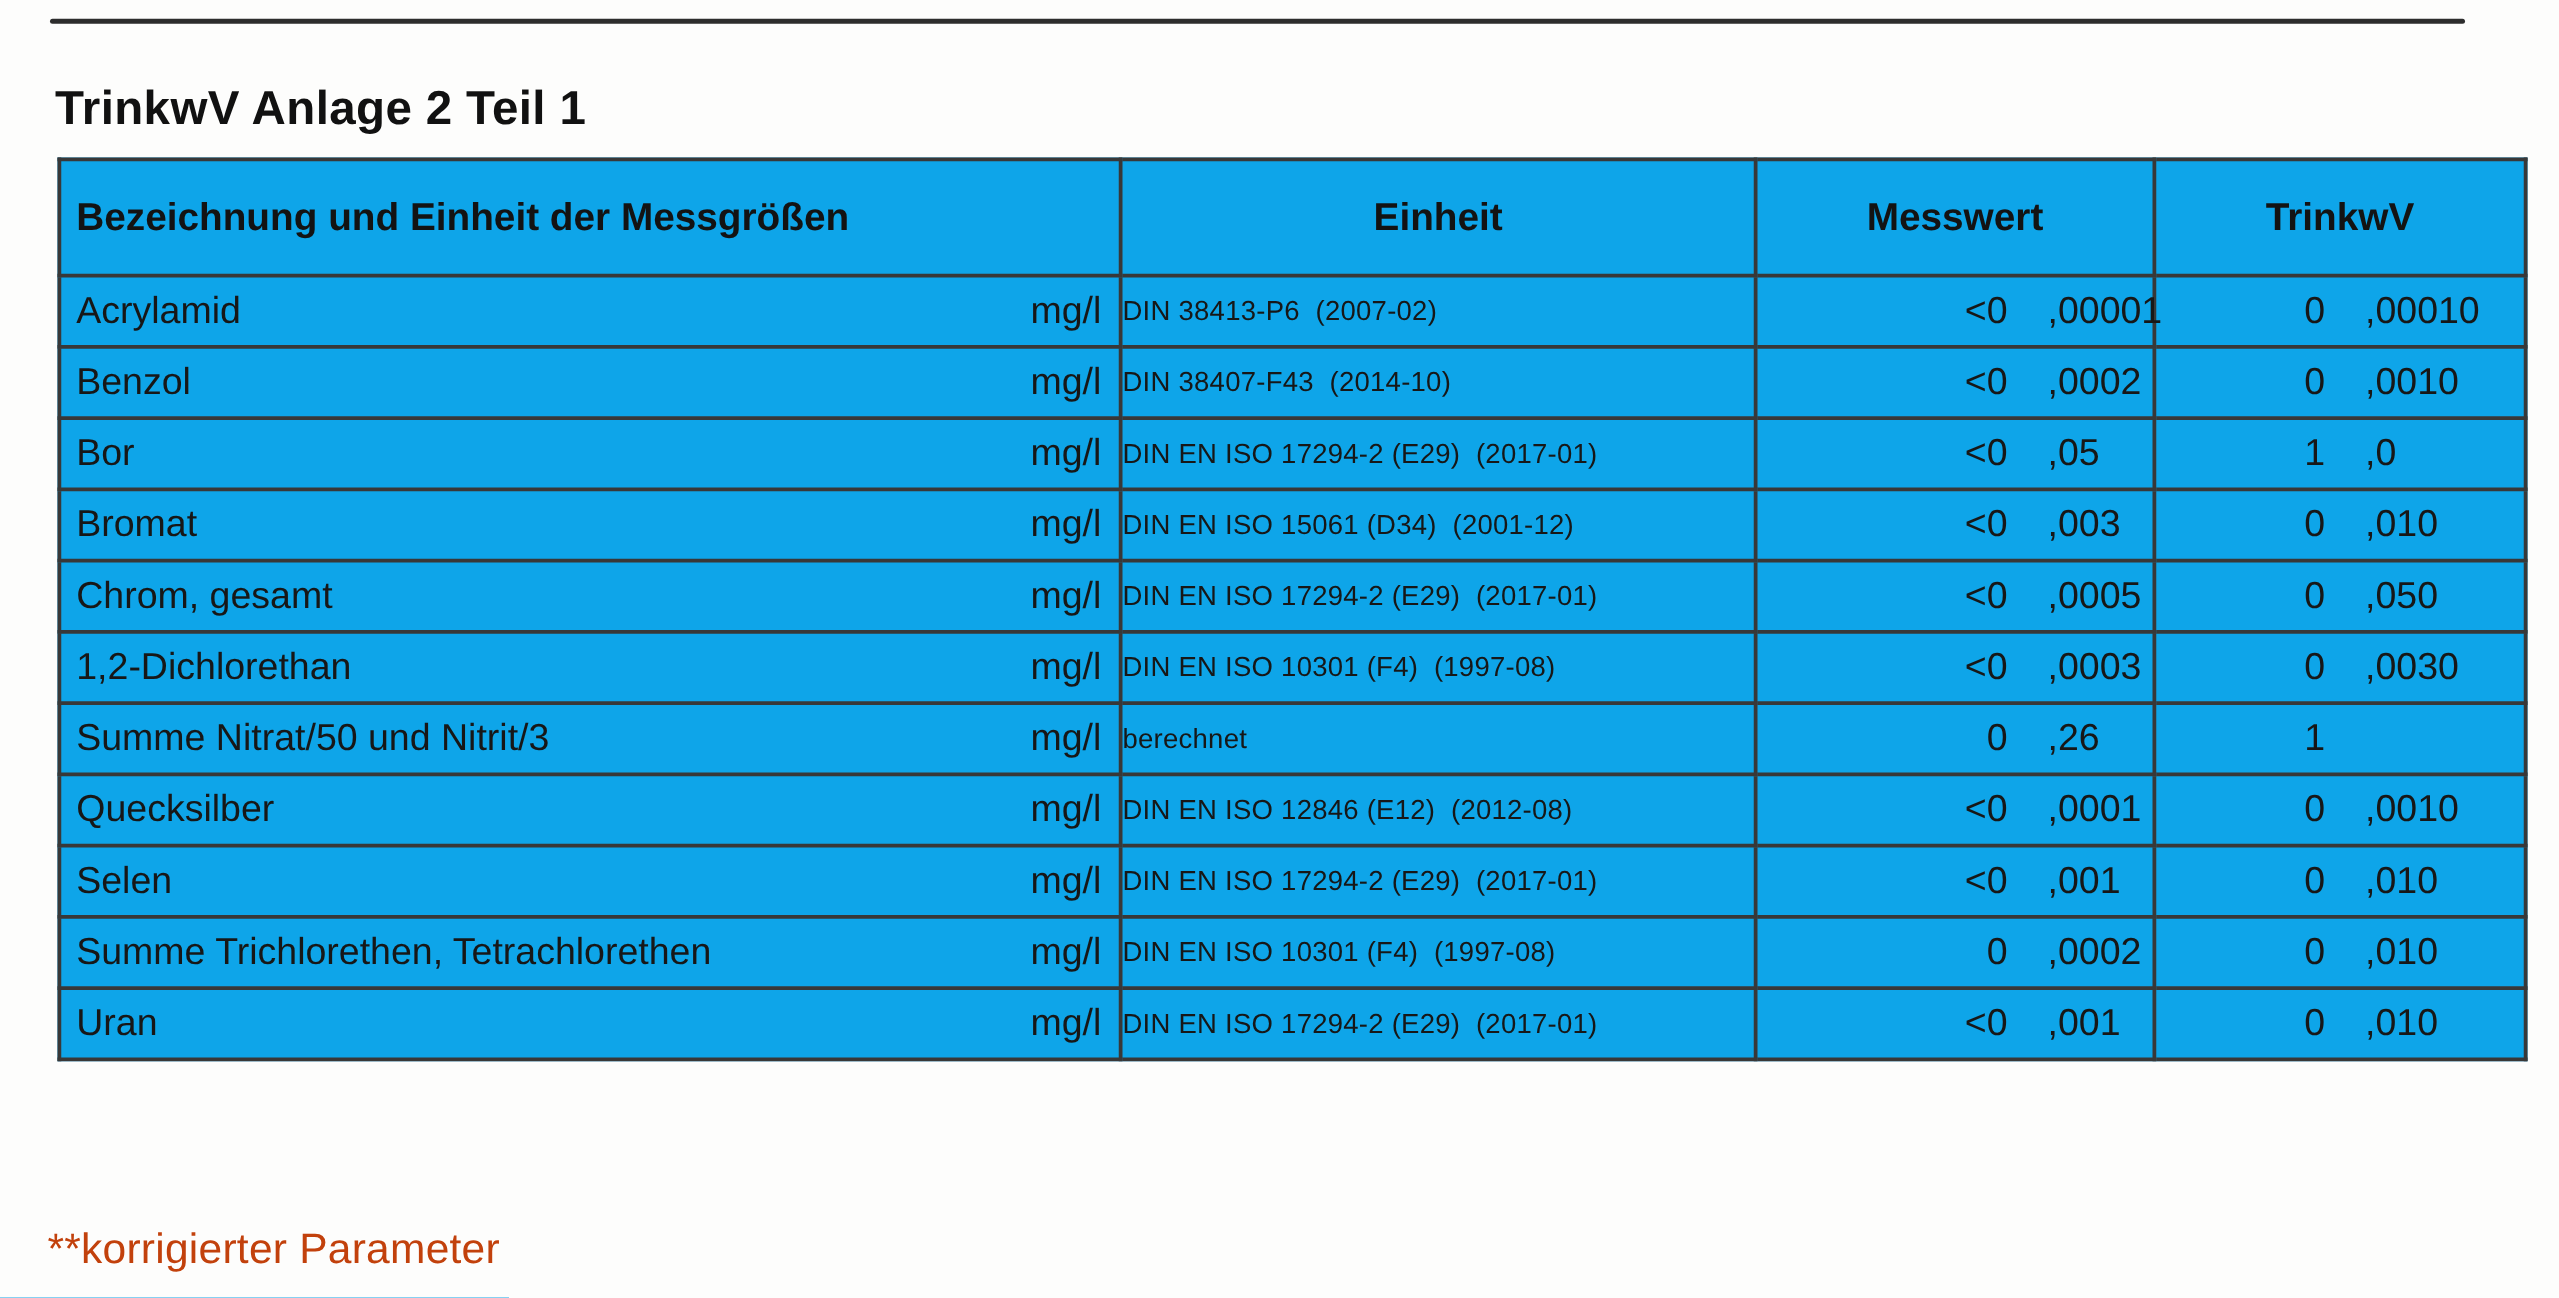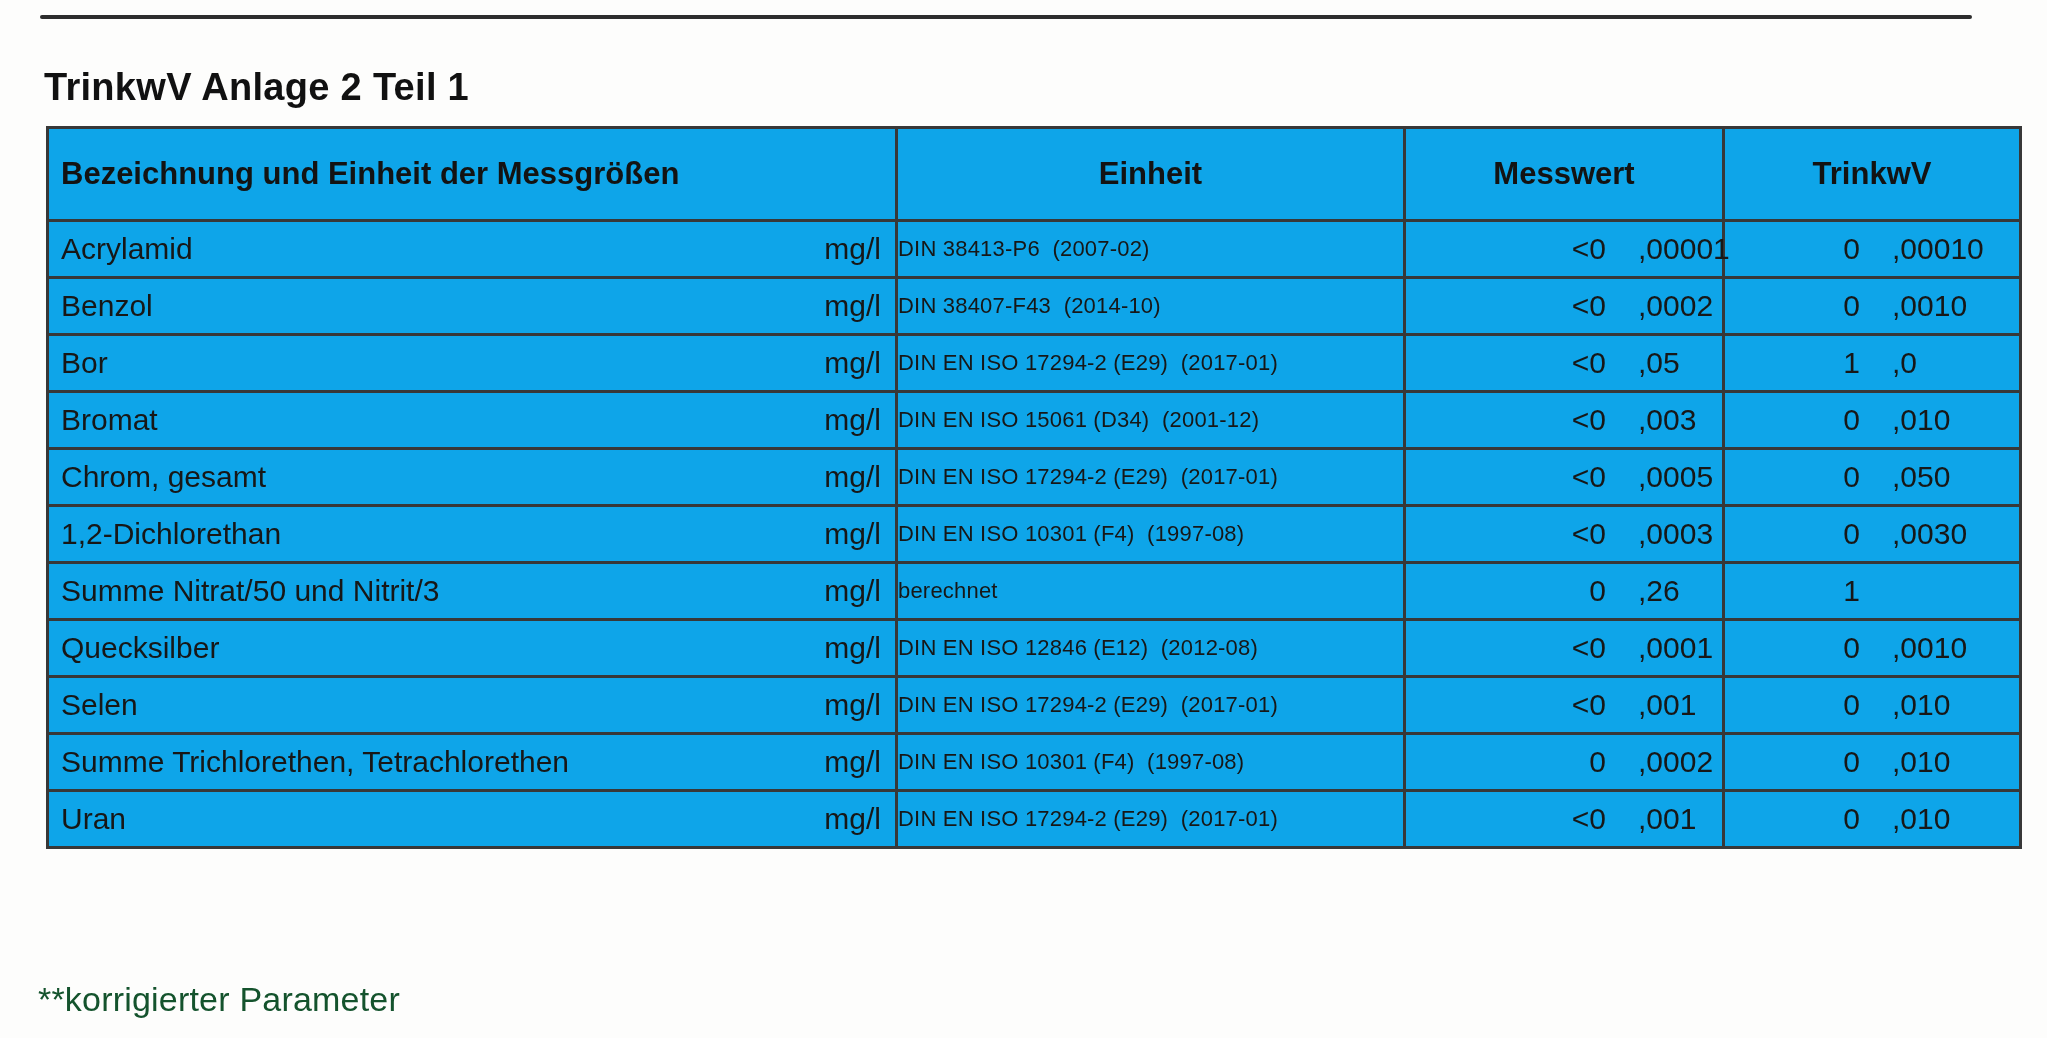--- a/index.html
+++ b/index.html
@@ -42,21 +42,21 @@
     font-size:22px;white-space:pre;letter-spacing:.2px;
   }
   td.c-val{font-size:30px;}
   .dec{display:flex;align-items:baseline;}
   .dec .ip{text-align:right;}
   .dec .fp{text-align:left;white-space:pre;margin-left:32px;}
   td.c-mw .ip{flex:0 0 200px;}
   td.c-tw .ip{flex:0 0 135px;}
   td.c-val.is-text{padding-left:5px;text-align:left;}
   .footnote{
-    position:absolute;left:38px;top:980px;font-size:34px;color:#14532d;
+    position:absolute;left:38px;top:980px;font-size:34px;color:#c2410c;
     letter-spacing:.2px;
   }
 </style>
 </head>
 <body>
 
 <div class="top-rule"></div>
 
 <div class="doc-title">TrinkwV Anlage 2 Teil 1</div>
 

